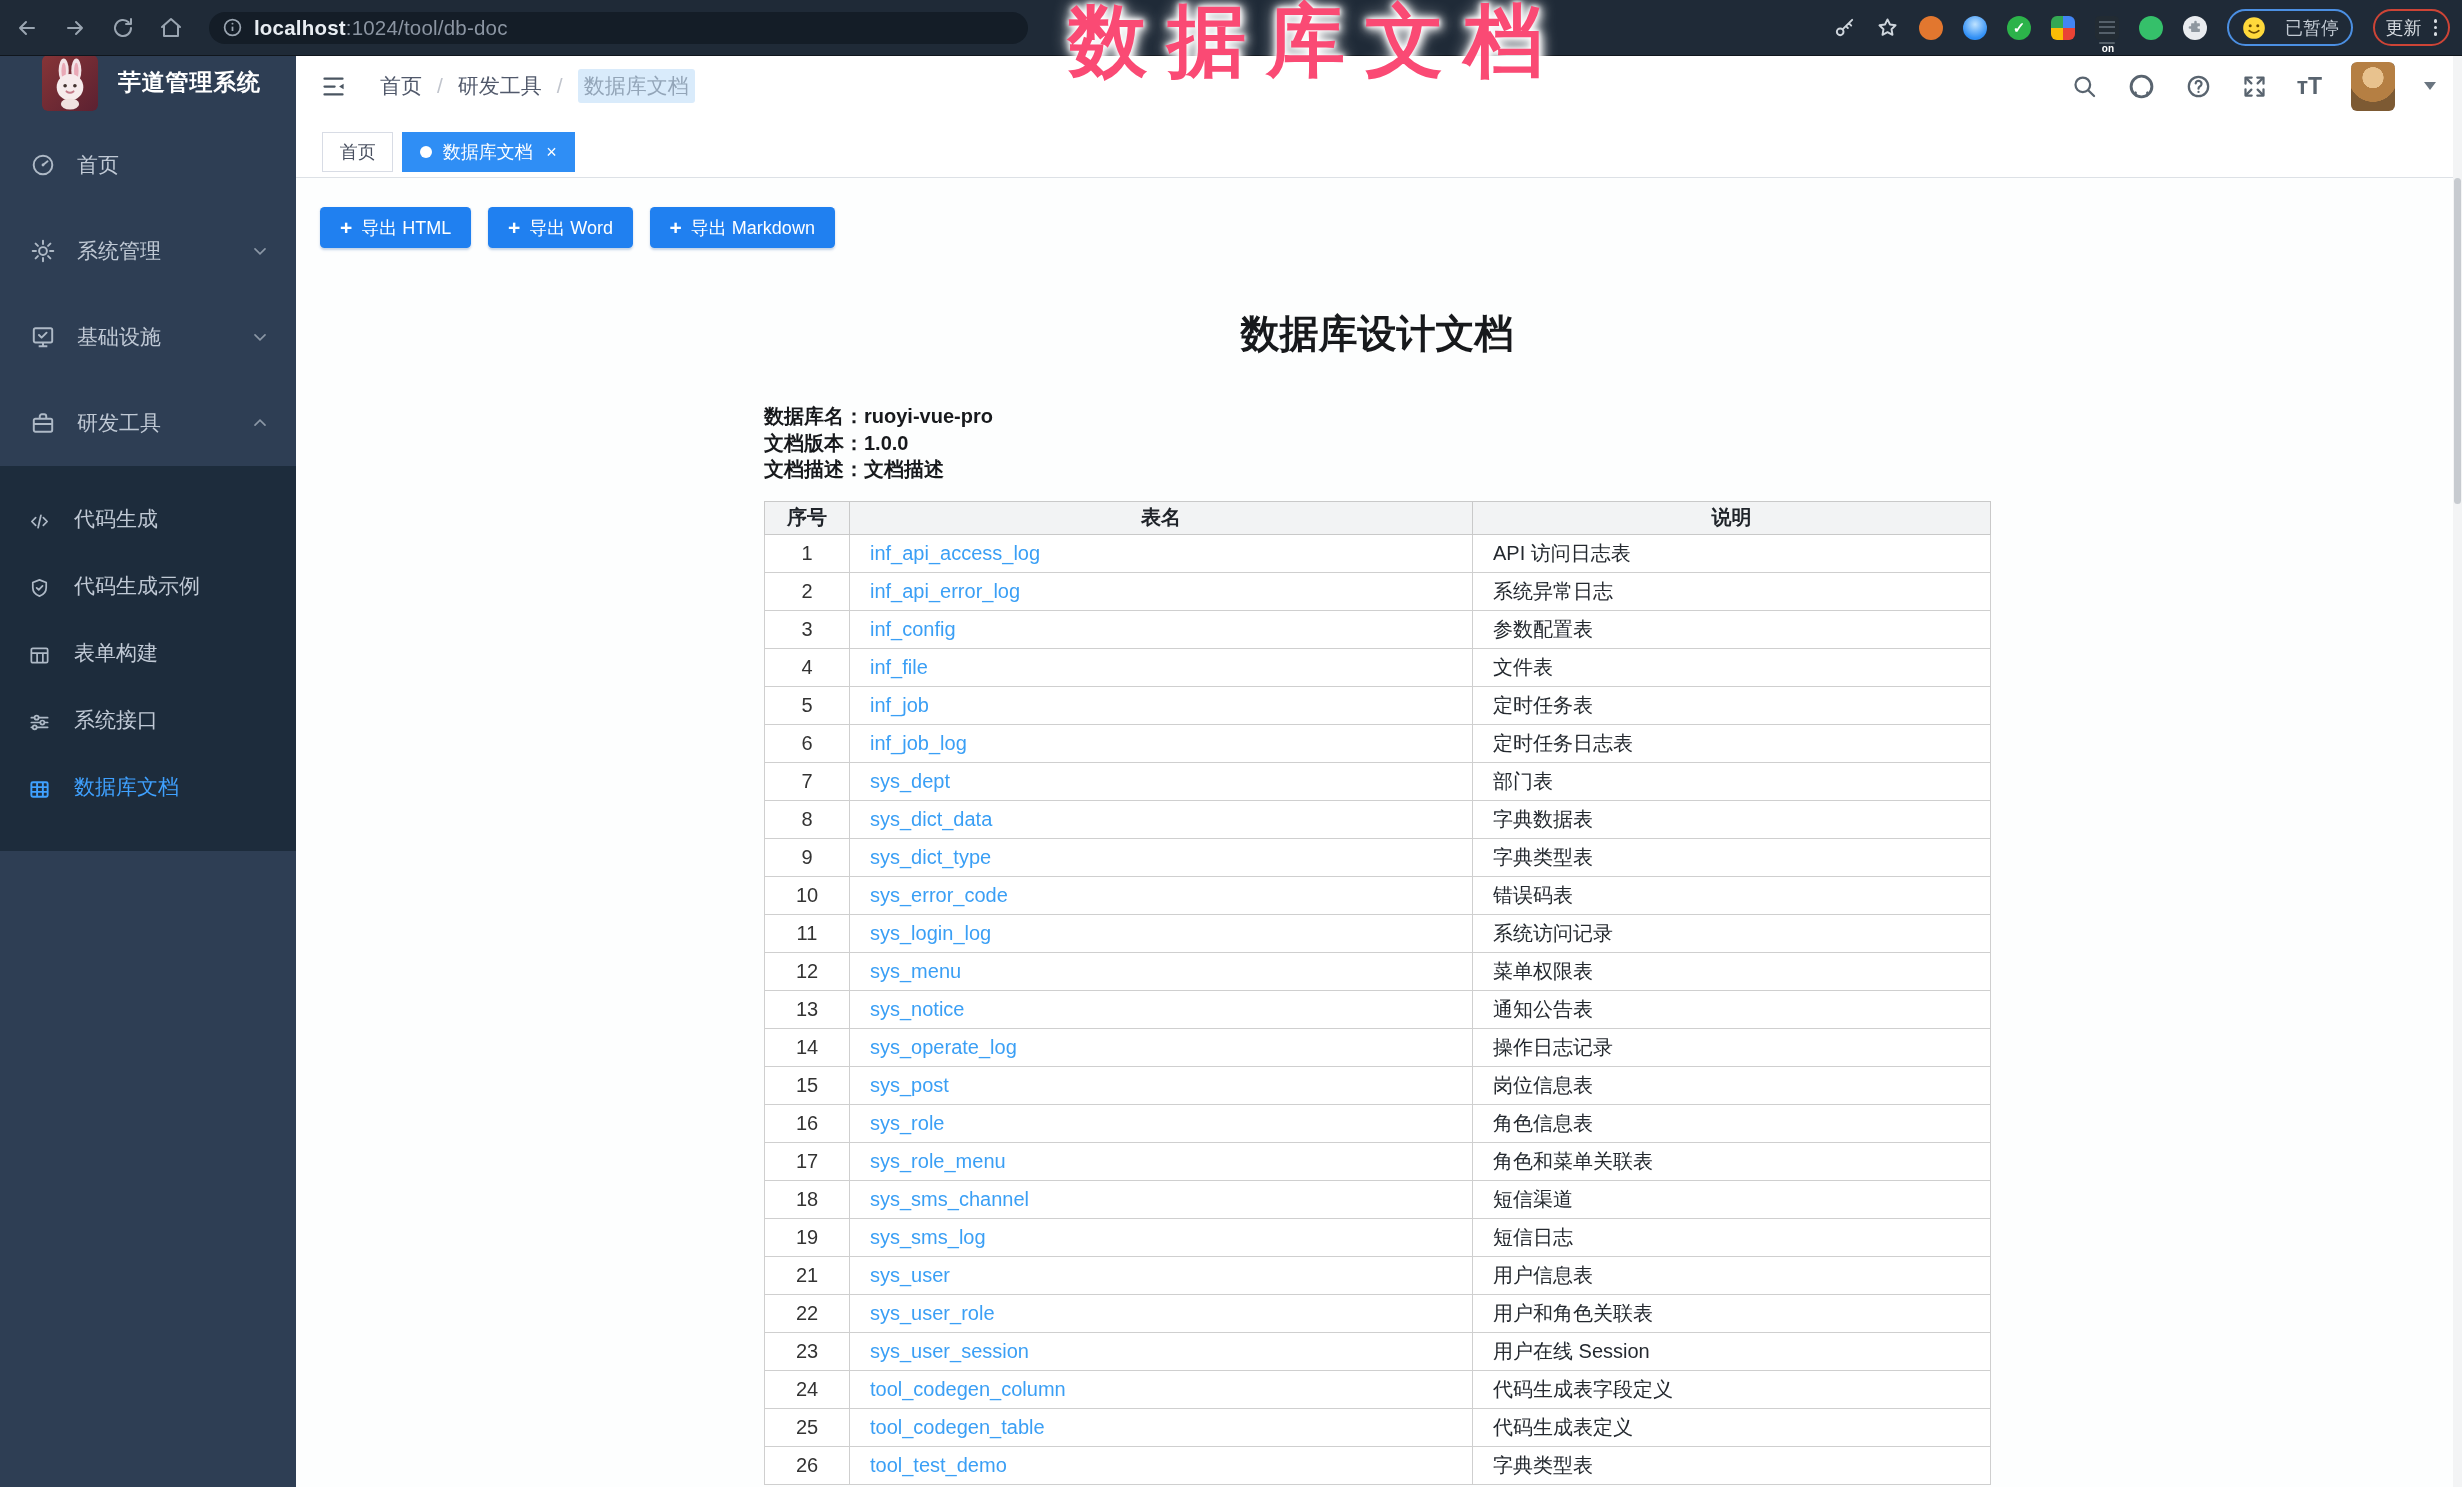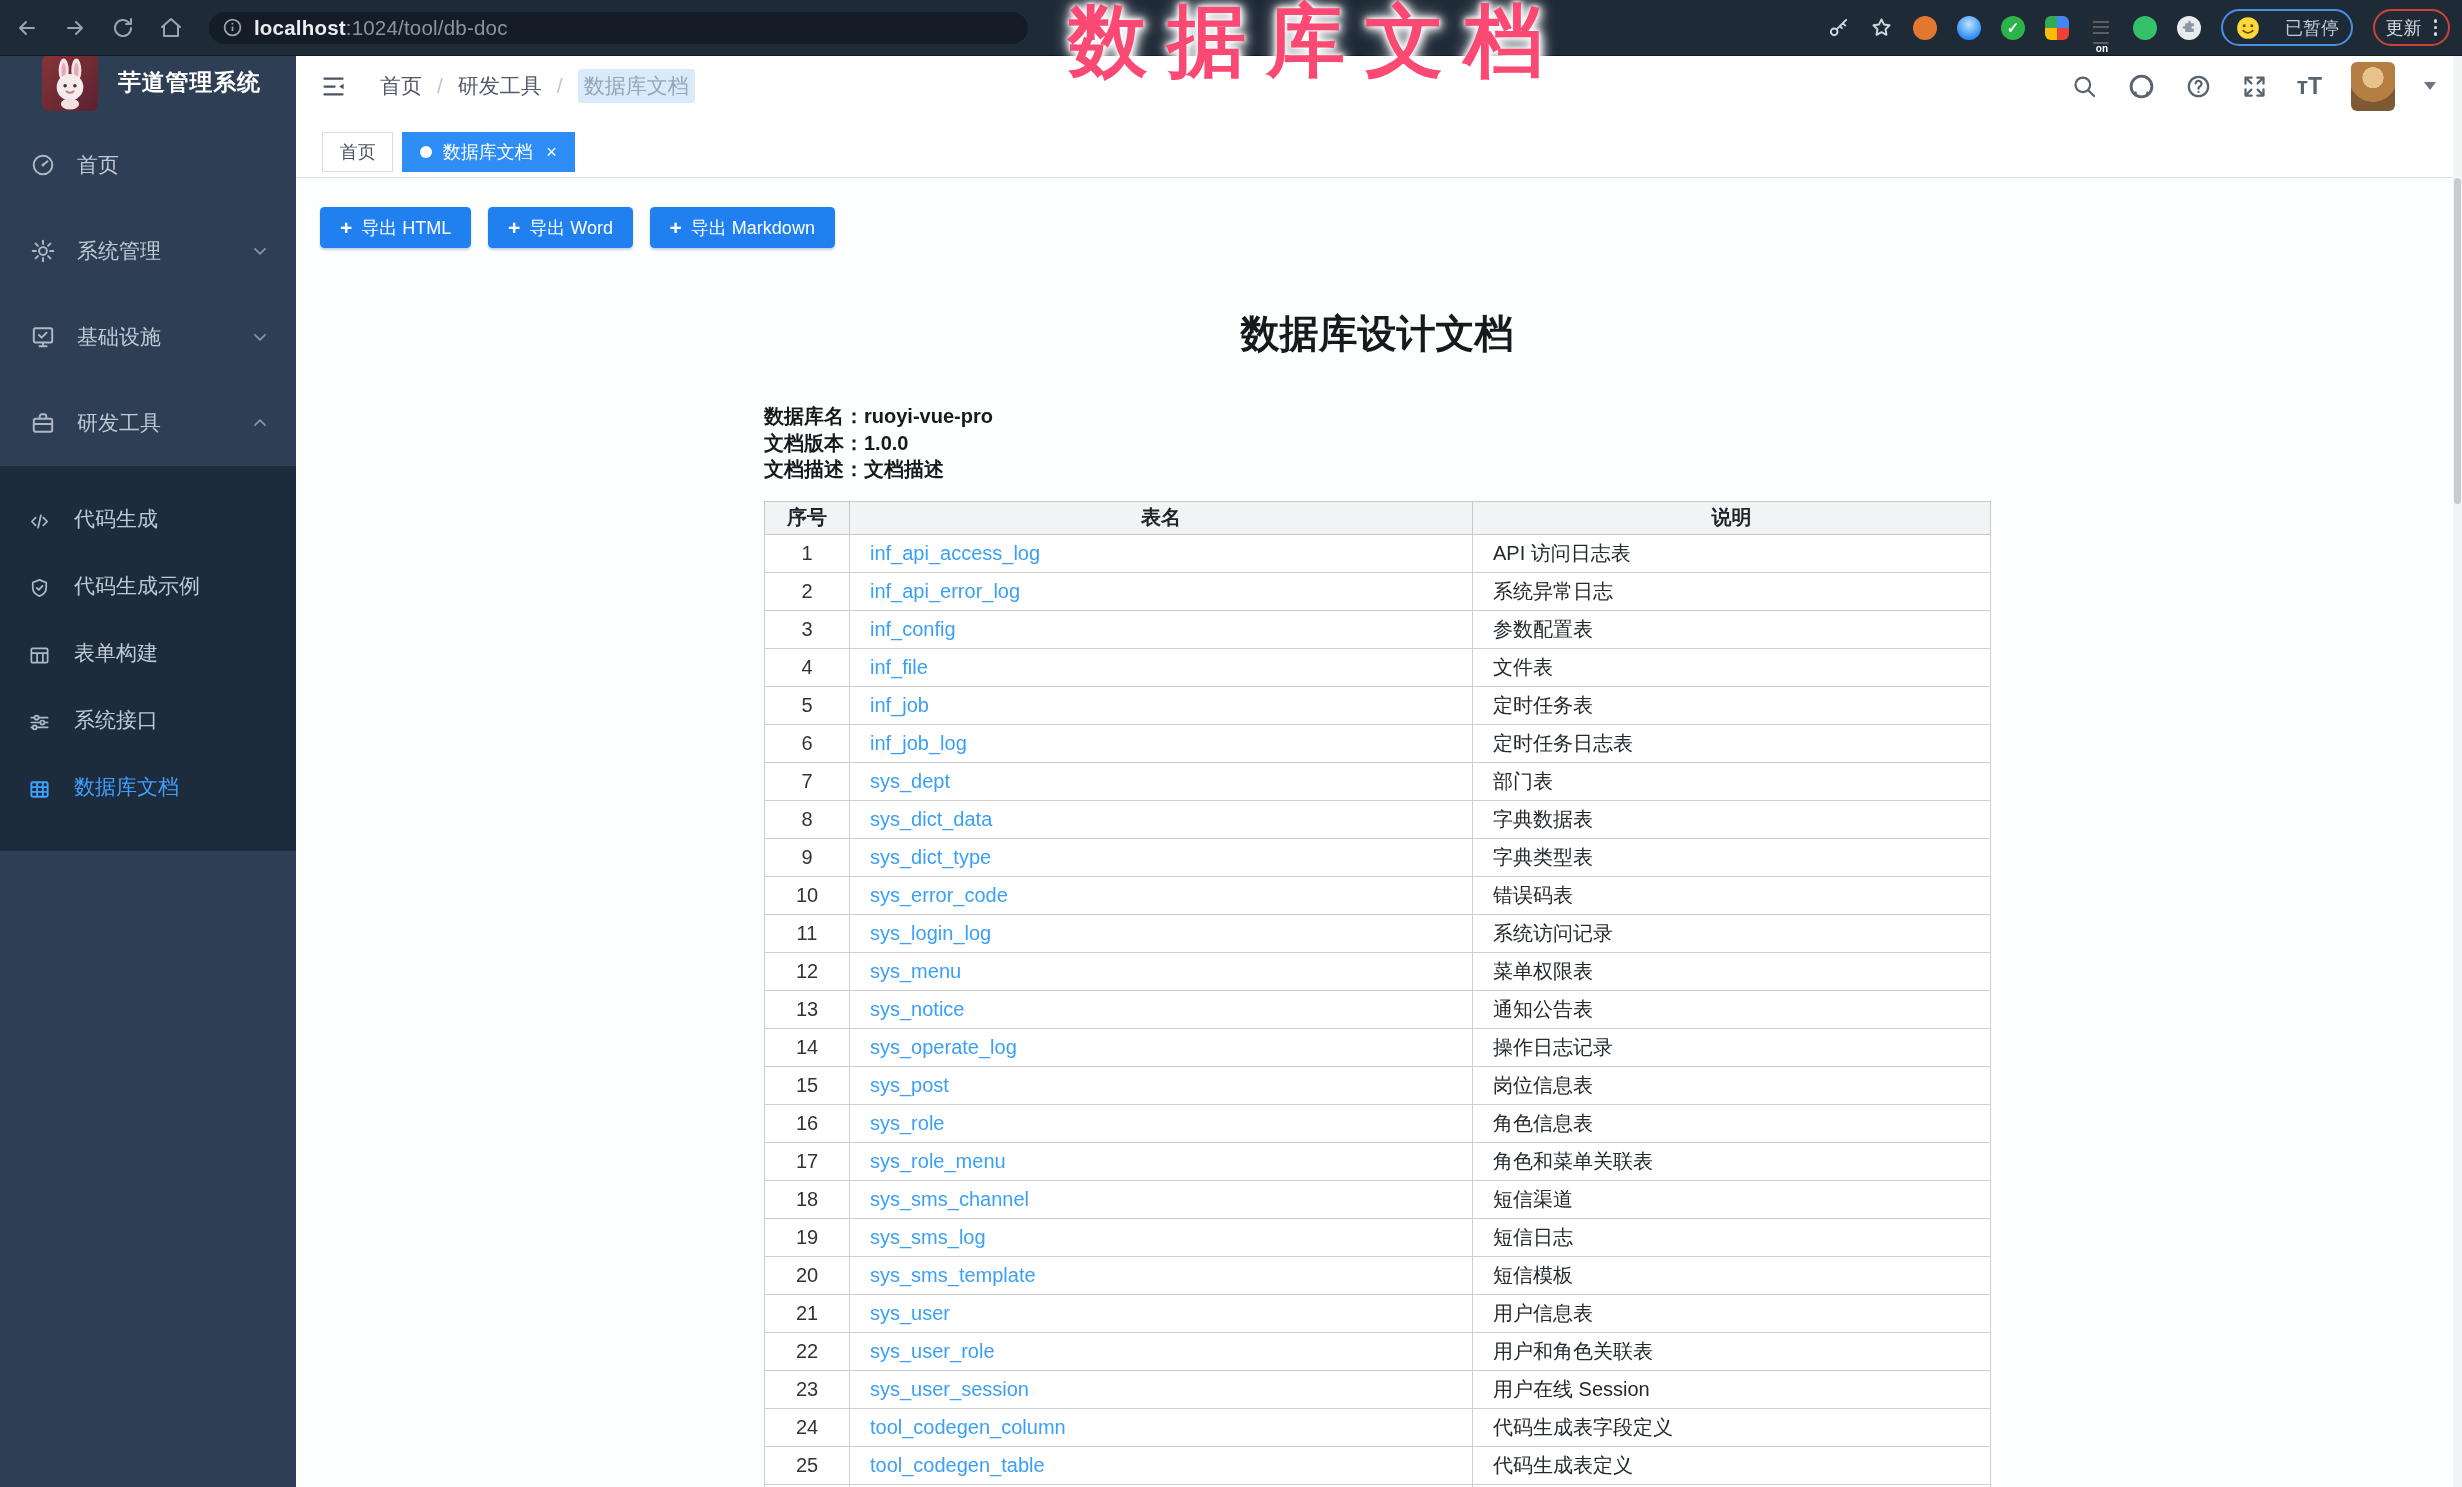--- a/index.html
+++ b/index.html
@@ -23,21 +23,21 @@
   .ext-blue   { background:radial-gradient(circle at 50% 35%, #bfe3ff, #2f8ef5 70%); }
   .ext-green  { background:#2cb34a; color:#fff; font-size:15px; font-weight:bold; }
   .ext-mosaic { border-radius:6px; background:conic-gradient(#4285F4 0 25%, #EA4335 0 50%, #FBBC05 0 75%, #34A853 0); }
   .ext-dark   { border-radius:4.6px; background:#222b33; position:relative; overflow:visible; }
   .ext-dark i { position:absolute; left:3.8px; right:3.8px; height:2.3px; background:#55606a; }
   .ext-dark i:nth-child(1){top:5.3px;} .ext-dark i:nth-child(2){top:10.6px;} .ext-dark i:nth-child(3){top:16px;}
   .onbadge { position:absolute; right:-4.6px; bottom:-4.6px; background:#23c343; color:#fff; font-size:10px;
              padding:0.8px 3px; border-radius:2.3px; font-weight:bold; font-style:normal; height:auto; left:auto; top:auto; }
   .ext-leaf { background:#35c06a; }
   .ext-puzzle { background:#e9ecef; color:#8e979f; }
-  .pill { display:flex; align-items:center; gap:24px; border-radius:20px; padding:3.8px 12px; }
+  .pill { display:flex; align-items:center; gap:18px; border-radius:20px; padding:3.8px 12px; }
   .pill-paused { border:2.3px solid #4b8fe2; }
   .pill-paused .lbl { color:#c2cad3; font-size:18px; }
   .pill-update { border:2.3px solid #cd4436; gap:12px; padding:4.6px 10.6px; }
   .pill-update .lbl { color:#d8dde2; font-size:18px; }
   .vdots { color:#d8dde2; font-size:20px; letter-spacing:0; line-height:7.6px; display:flex; flex-direction:column; gap:3px; }
   .vdots b { width:3.8px; height:3.8px; border-radius:50%; background:#d8dde2; }
 
   
   .overlay-title { position:absolute; left:1068px; top:-10.6px; z-index:60; font-size:79px; font-weight:bold;
                    letter-spacing:20px; color:#fa4a74; white-space:nowrap;
@@ -538,25 +538,20 @@
             <td class="tname"><span>sys_sms_channel</span></td>
             <td class="desc">短信渠道</td>
           </tr>
 
           <tr>
             <td class="no">19</td>
             <td class="tname"><span>sys_sms_log</span></td>
             <td class="desc">短信日志</td>
           </tr>
 
-          <tr>
-            <td class="no">20</td>
-            <td class="tname"><span>sys_sms_template</span></td>
-            <td class="desc">短信模板</td>
-          </tr>
 
           <tr>
             <td class="no">21</td>
             <td class="tname"><span>sys_user</span></td>
             <td class="desc">用户信息表</td>
           </tr>
 
           <tr>
             <td class="no">22</td>
             <td class="tname"><span>sys_user_role</span></td>

